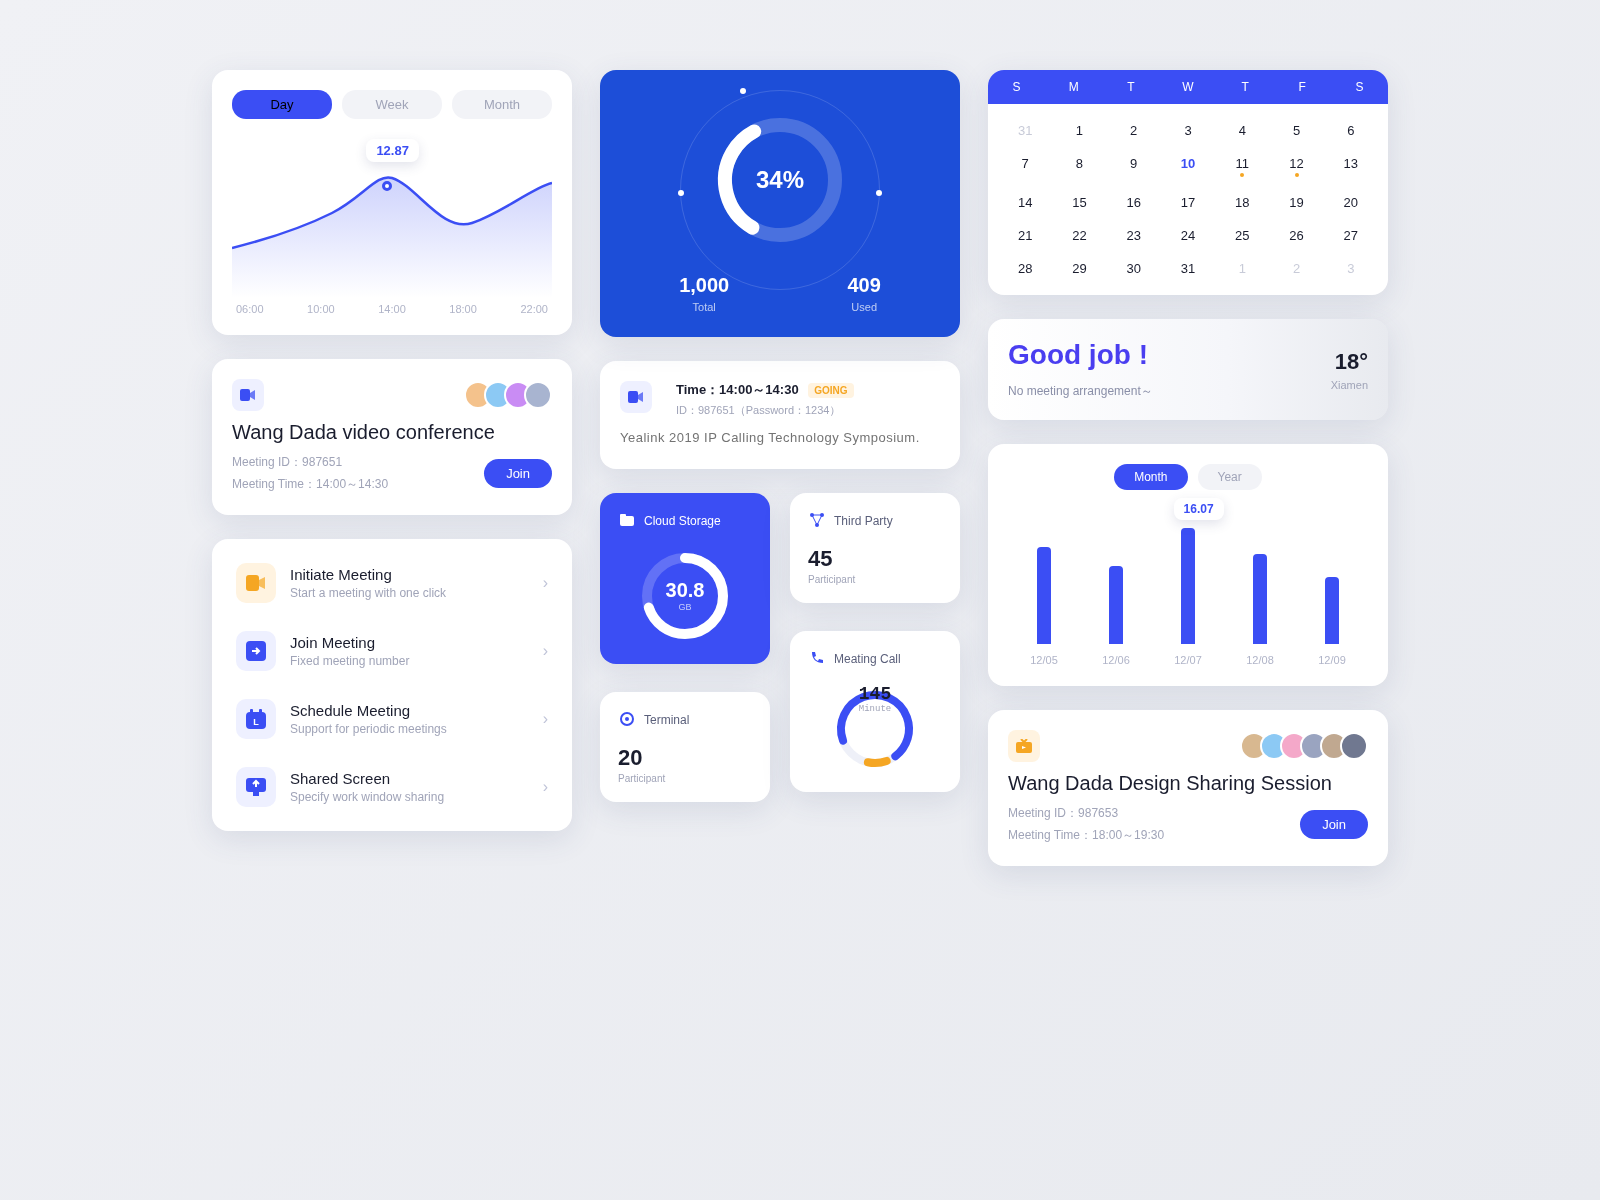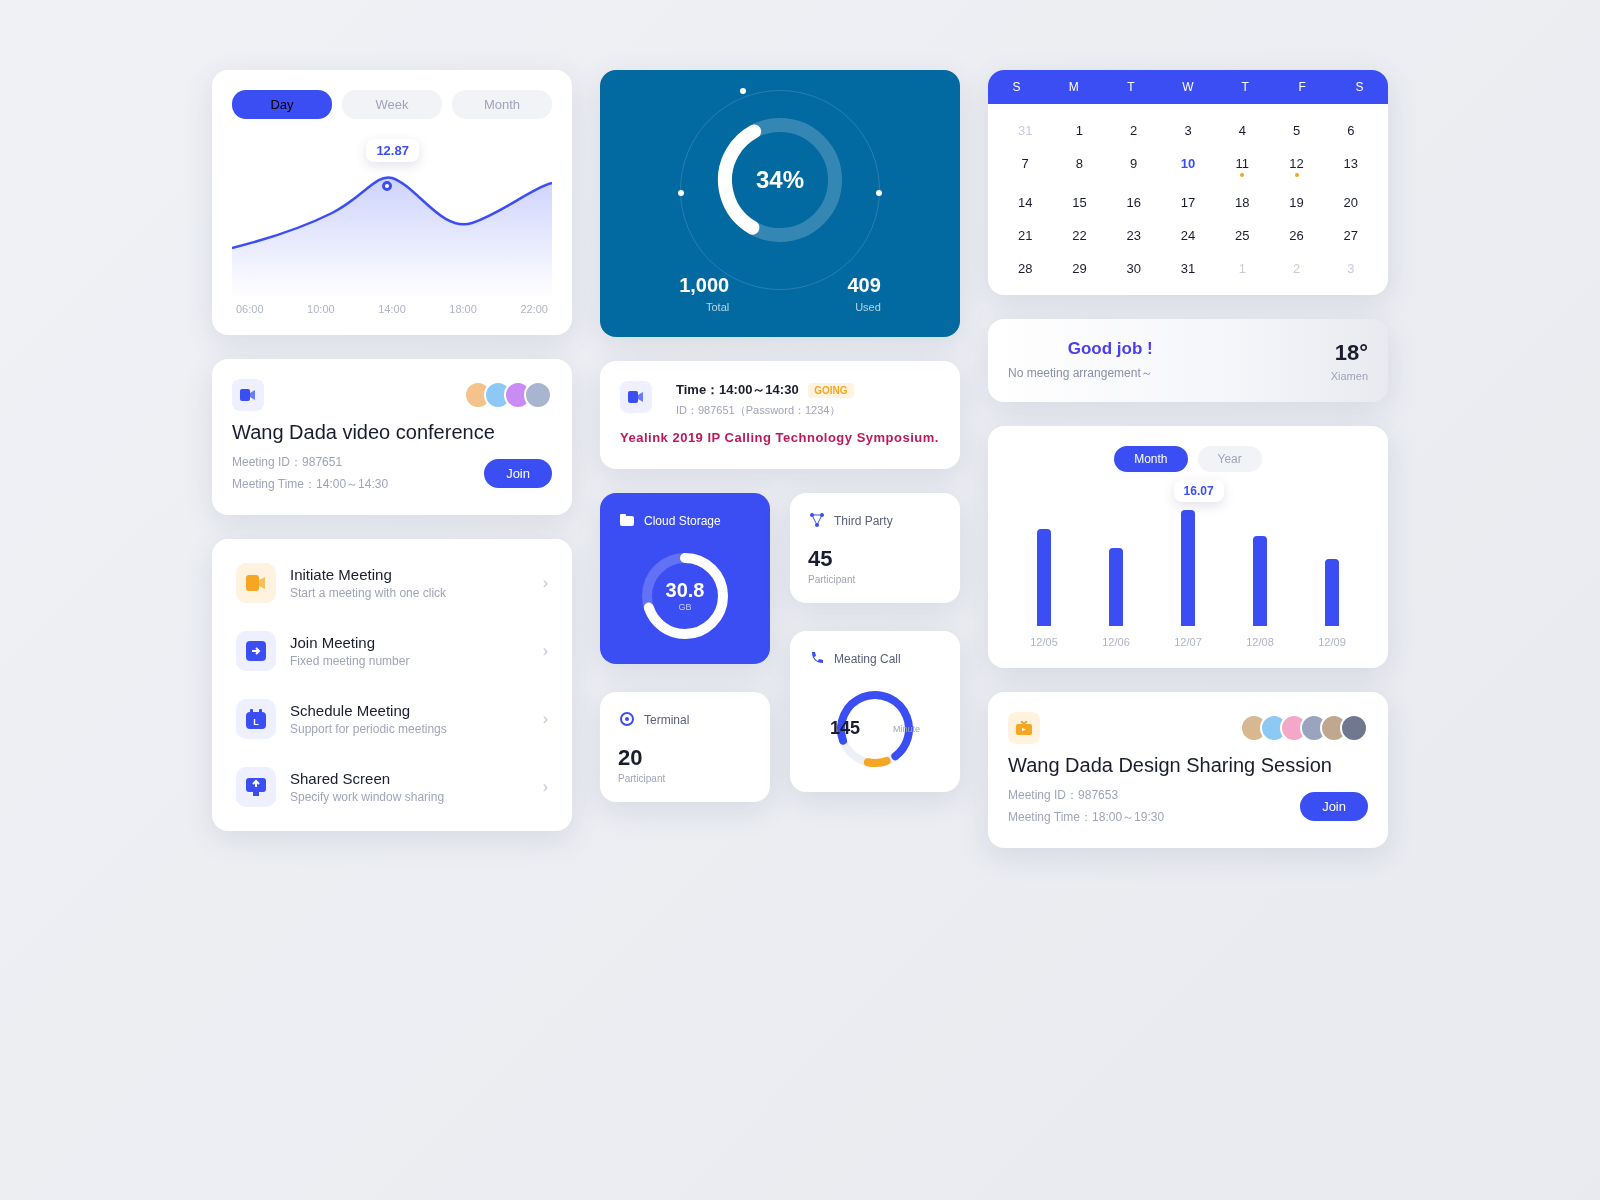--- a/index.html
+++ b/index.html
@@ -50,35 +50,35 @@
 .mmeta { font-size: 12px; color: #a0a4b8; line-height: 1.8; }
 .joinbtn { background: #3b4ef4; color:#fff; border:none; border-radius: 16px; padding: 7px 22px; font-size: 13px; cursor:pointer; }
 
 .action-item { display: flex; align-items: center; gap: 14px; padding: 14px 4px; cursor: pointer; }
 .aicon { width: 40px; height: 40px; border-radius: 10px; display:flex; align-items:center; justify-content:center; flex-shrink:0; }
 .atxt { flex: 1; }
 .atitle { font-size: 15px; font-weight: 500; color: #1a1d2e; margin-bottom: 3px; }
 .asub { font-size: 12px; color: #a0a4b8; }
 .chev { color: #c0c4d8; font-size: 16px; }
 
-.bluecard { background: #0369a1; color:#fff; text-align:right; padding: 30px 20px 24px; position:relative; }
+.bluecard { background: #1d4ed8; color:#fff; text-align:center; padding: 30px 20px 24px; position:relative; }
 .ring { width: 140px; height: 140px; margin: 10px auto 24px; position: relative; }
 .ringpct { position:absolute; inset:0; display:flex; align-items:center; justify-content:center; font-size: 24px; font-weight:700; }
 .stats { display:flex; justify-content:space-around; }
 .stat-n { font-size: 20px; font-weight:600; }
 .stat-l { font-size: 11px; opacity: .7; margin-top: 4px; }
 .orbit { position:absolute; border:1px solid rgba(255,255,255,.15); border-radius:50%; }
 .orbit1 { inset: -10px -30px; width:200px; height:200px; left:50%; top:20px; transform:translateX(-50%);}
 .orbdot { position:absolute; width:6px;height:6px;background:#fff;border-radius:50%;}
 
 .evhead { display:flex; gap:24px; align-items:flex-start; margin-bottom:10px;}
 .evtime { font-size:13px; font-weight:600; color:#1a1d2e;}
 .evbadge { background:#fff3e0; color:#f5a623; font-size:10px; padding:2px 6px; border-radius:4px; margin-left:6px;}
 .evid { font-size:11px; color:#a0a4b8; margin-top:4px;}
-.evdesc { font-size:13px; color:#be185d; line-height:1.6; letter-spacing:.5px;font-weight:bold;}
+.evdesc { font-size:13px; color:#737373; line-height:1.6; letter-spacing:.5px;}
 
 .smallrow { display:flex; gap:20px; }
 .smallcol { display:flex; flex-direction:column; gap:28px; flex:1; }
 .scard { background:#fff; border-radius:16px; box-shadow:0 8px 30px rgba(60,70,120,0.12); padding:18px; }
 .bluecard2 { background:#3b4ef4; color:#fff; }
 .shead { display:flex; align-items:center; gap:8px; font-size:12px; margin-bottom:14px; }
 .sicon { width:18px; height:18px; }
 .storagering { width:100px;height:100px; margin:0 auto; position:relative;}
 .storagering .c { position:absolute; inset:0; display:flex; flex-direction:column; align-items:center; justify-content:center;}
 .sn { font-size:20px; font-weight:700;}
@@ -92,21 +92,21 @@
 .calhead { display:grid; grid-template-columns:repeat(7,1fr); background:#3b4ef4; color:#fff; font-size:12px;}
 .calhead div { text-align:center; padding:10px 0;}
 .calbody { display:grid; grid-template-columns:repeat(7,1fr); padding:10px;}
 .calday { text-align:center; padding:9px 0; font-size:13px; color:#1a1d2e; position:relative; cursor:pointer;}
 .calday.mute { color:#c8cbd8;}
 .calday.sel { color:#3b4ef4; font-weight:700;}
 .calday.sel::before { content:''; position:absolute; width:30px;height:30px; border-radius:50%; background:#fff; box-shadow:0 2px 8px rgba(60,70,120,.2); left:50%; top:50%; transform:translate(-50%,-50%); z-index:-1;}
 .caldot { width:4px;height:4px; background:#f5a623; border-radius:50%; margin:2px auto 0;}
 
 .goodjob { display:flex; justify-content:space-between; align-items:center; background:linear-gradient(90deg,#fff 0%,#f5f6fa 60%,#e8eaef 100%);}
-.gj-l .gj-t { font-size:17px; font-weight:700; color:#4a3ef0; margin-bottom:6px;text-align:right;}
+.gj-l .gj-t { font-size:28px; font-weight:700; color:#4a3ef0; margin-bottom:12px;}
 .gj-l .gj-s { font-size:12px; color:#8a8fa8;}
 .gj-r { text-align:right;}
 .gj-temp { font-size:22px; font-weight:600; color:#1a1d2e;}
 .gj-city { font-size:11px; color:#a0a4b8; margin-top:4px;}
 
 .bars { display:flex; align-items:flex-end; justify-content:space-around; height:140px; margin:14px 0 10px; position:relative;}
 .bar { width:14px; background:#3b4ef4; border-radius:4px 4px 0 0;}
 .bartt { position:absolute; background:#fff; border-radius:8px; padding:4px 10px; font-size:12px; font-weight:600; color:#3b4ef4; box-shadow:0 4px 12px rgba(60,70,120,.15);}
 .baxis { display:flex; justify-content:space-around; font-size:11px; color:#b0b4c8;}
 .tabs2 { display:flex; gap:10px; justify-content:center; margin-bottom:6px;}
@@ -340,21 +340,21 @@
                 </svg>
           </span>
               <span class="stitle">Meating Call</span>
             </div>
           <div class="callring">
             <svg width="90" height="90" viewBox="0 0 90 90">
               <circle cx="45" cy="45" r="34" stroke="#eef0f8" stroke-width="8" fill="none"></circle>
               <circle cx="45" cy="45" r="34" stroke="#3b4ef4" stroke-width="8" fill="none" stroke-linecap="round" stroke-dasharray="214" stroke-dashoffset="64" transform="rotate(-200 45 45)"></circle>
               <circle cx="45" cy="45" r="34" stroke="#f5a623" stroke-width="8" fill="none" stroke-linecap="round" stroke-dasharray="214" stroke-dashoffset="195" transform="rotate(70 45 45)"></circle>
             </svg>
-            <div class="c" style="position:absolute;inset:0;display:flex;align-items:center;justify-content:space-between;">
+            <div class="c" style="position:absolute;inset:0;display:flex;flex-direction:column;align-items:center;justify-content:flex-start;font-family:Liberation Mono, monospace;">
               <div style="font-size:18px;font-weight:700;color:#1a1d2e;">145</div>
               <div style="font-size:9px;color:#a0a4b8;">Minute</div>
             </div>
           </div>
         </div>
       </div>
     </div>
   </div>
 
   <div class="col">

